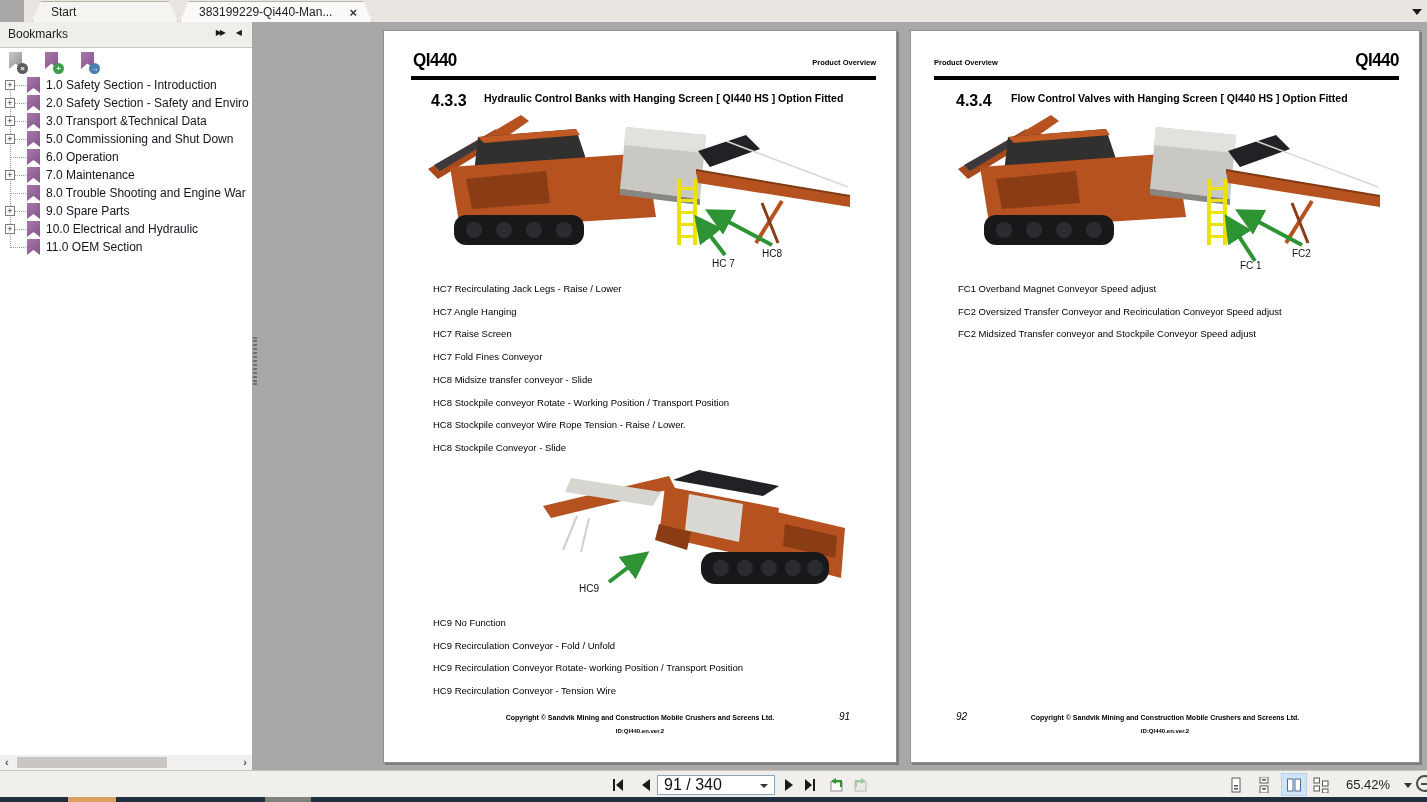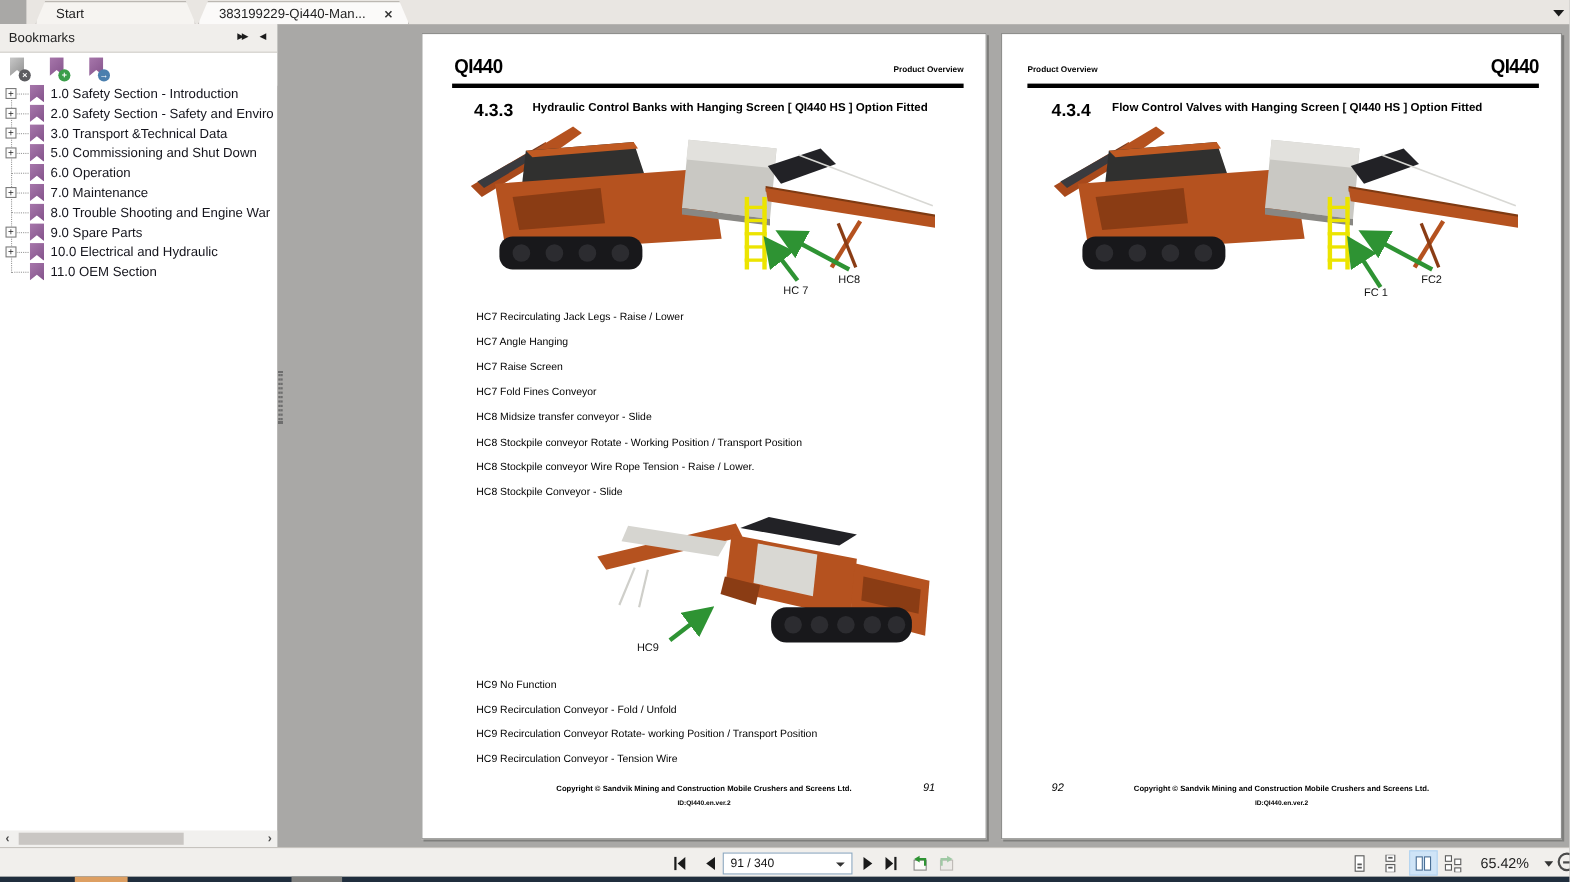--- a/index.html
+++ b/index.html
@@ -77,21 +77,21 @@
   .pg-num { position:absolute; top:680px; font-size:10px; font-style:italic; color:#000; }
 
   .fig { position:absolute; }
   .fig svg { display:block; width:100%; height:100%; }
   .fig text { font-family:"Liberation Sans",sans-serif; font-size:10px; fill:#111; }
 
   
   .status-bar { position:absolute; left:0; top:770px; width:1427px; height:27px; background:#f1efec; border-top:1px solid #c6c3be; }
   .sb-btn { position:absolute; top:6px; width:16px; height:16px; }
   .page-combo { position:absolute; left:657px; top:4px; width:118px; height:20px; background:#fff; border:1px solid #8aa6bd;
-                font-size:11px; color:#111; line-height:18px; padding-left:6px; }
+                font-size:16px; color:#111; line-height:18px; padding-left:6px; }
   .combo-caret { position:absolute; right:6px; top:8px; width:0; height:0;
                  border-left:4px solid transparent; border-right:4px solid transparent; border-top:4px solid #333; }
   .layout-sel { position:absolute; left:1281px; top:2px; width:26px; height:23px; background:#cfe4f7; border:1px solid #b3d3f0; }
   .zoom-text { position:absolute; left:1338px; top:6px; width:52px; text-align:right; font-size:13px; color:#222; }
   .zoom-caret { position:absolute; left:1404px; top:12px; width:0; height:0;
                 border-left:4px solid transparent; border-right:4px solid transparent; border-top:5px solid #333; }
   .zoom-out-circle { position:absolute; left:1416px; top:4px; width:17px; height:17px; border:2px solid #4a4a4a; border-radius:50%; }
   .zoom-out-circle::before { content:""; position:absolute; left:3px; top:6px; width:7px; height:2px; background:#4a4a4a; }
 
   
@@ -366,20 +366,25 @@
           </g>
           <g>
             <line x1="299" y1="152" x2="273" y2="112" stroke="#2e9333" stroke-width="4" marker-end="url(#ahR)"></line>
             <line x1="346" y1="136" x2="286" y2="104" stroke="#2e9333" stroke-width="4" marker-end="url(#ahR)"></line>
             <text x="284" y="160">FC 1</text>
             <text x="336" y="148">FC2</text>
           </g>
         </svg>
       </div>
 
+      <div class="bodylines" style="left:47px; top:247px">
+        <div>FC1 Overband Magnet Conveyor Speed adjust</div>
+        <div>FC2 Oversized Transfer Conveyor and Reciriculation Conveyor Speed adjust</div>
+        <div>FC2 Midsized Transfer conveyor and Stockpile Conveyor Speed adjust</div>
+      </div>
 
       <div class="pg-copy">Copyright © Sandvik Mining and Construction Mobile Crushers and Screens Ltd.</div>
       <div class="pg-id">ID:QI440.en.ver.2</div>
       <div class="pg-num" style="left:45px">92</div>
     </div>
   </div>
 
   <div class="status-bar">
     <span class="sb-btn" style="left:610px">
       <svg viewBox="0 0 16 16">

